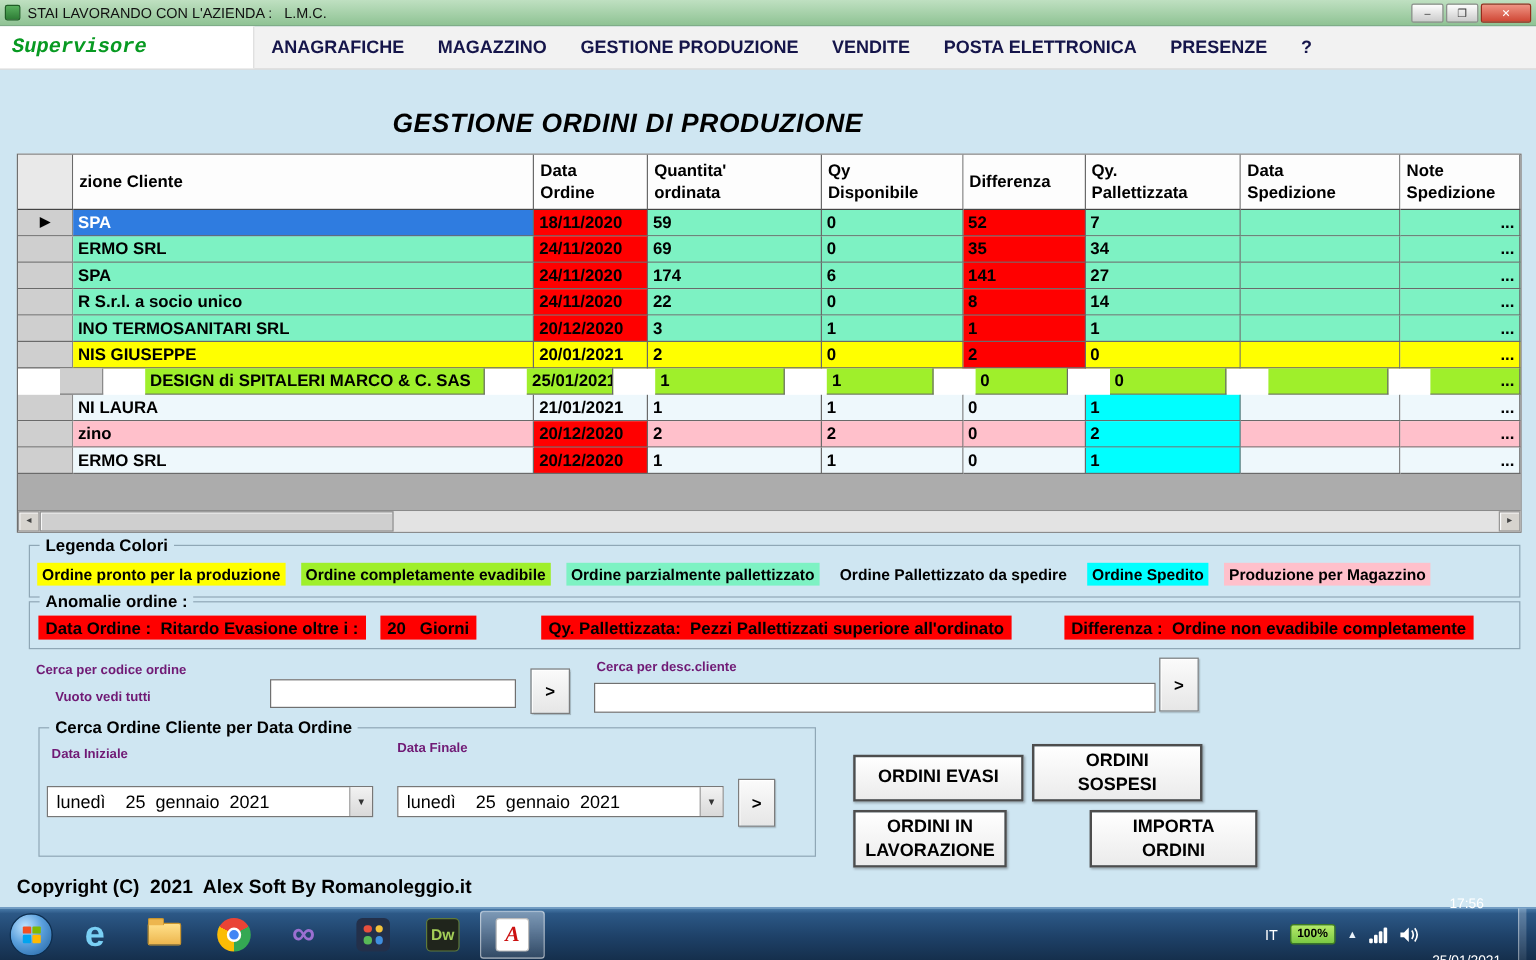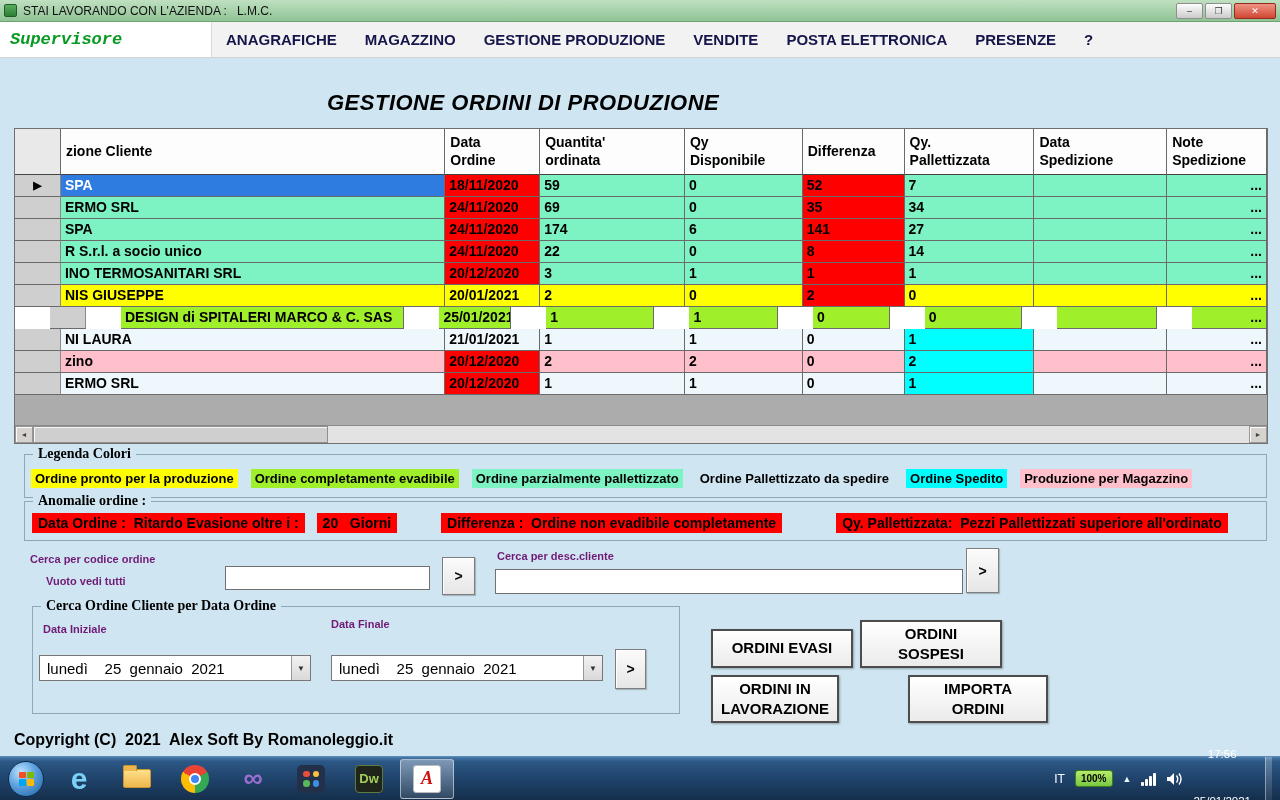--- a/index.html
+++ b/index.html
@@ -62,21 +62,21 @@
   .sb-btn { width:18px; height:17px; background:#d6d3ce; border:1px solid #979797;
     display:flex; align-items:center; justify-content:center; font-size:7px; color:#444;
     box-shadow:inset 1px 1px 0 #fbfbfb; }
   .sb-track { flex:1; position:relative; }
   .sb-thumb { position:absolute; left:0; top:0; width:295px; height:17px;
     background:#cfcfcf; border:1px solid #8f8f8f; box-shadow:inset 1px 1px 0 #f7f7f7; }
 
   
   .gbox { position:absolute; border:1px solid #8fa7b6; }
   .box-label { position:absolute; top:-9px; left:8px; background:#cfe6f2; padding:0 5px;
-    font-size:14px; font-weight:bold; color:#000; white-space:pre;font-family:Liberation Serif, serif; }
+    font-size:14px; font-weight:bold; color:#000; white-space:pre; }
   .legend-box { left:24px; top:454px; width:1243px; height:44px; }
   .legend-items { position:absolute; left:6px; top:14px; display:flex; gap:13px; align-items:center; }
   .lg-item { font-size:13px; font-weight:bold; color:#000; padding:2px 4px; white-space:nowrap; }
   .anomaly-box { left:24px; top:501px; width:1243px; height:40px; }
   .anomaly-items { position:absolute; left:7px; top:11px; display:flex; align-items:center; }
   .an-item { background:#ff0000; color:#000; font-size:14px; font-weight:bold;
     padding:2px 6px; white-space:pre; }
   .an-1 { margin-left:12px; } .an-2 { margin-left:44px; } .an-3 { margin-left:54px; }
 
   
@@ -347,22 +347,22 @@
       <span class="lg-item" style="background-color: rgb(0, 255, 255);">Ordine Spedito</span>
       <span class="lg-item" style="background-color: rgb(255, 192, 203);">Produzione per Magazzino</span>
     </div>
   </div>
 
   <div class="gbox anomaly-box">
     <div class="box-label">Anomalie ordine :</div>
     <div class="anomaly-items">
       <span class="an-item">Data Ordine :  Ritardo Evasione oltre i :</span>
       <span class="an-item an-1">20   Giorni</span>
+      <span class="an-item an-3">Qy. Pallettizzata:  Pezzi Pallettizzati superiore all'ordinato</span>
       <span class="an-item an-2">Differenza :  Ordine non evadibile completamente</span>
-      <span class="an-item an-3">Qy. Pallettizzata:  Pezzi Pallettizzati superiore all'ordinato</span>
     </div>
   </div>
 
   <div class="lbl" style="left:30px; top:553px;">Cerca per codice ordine</div>
   <div class="lbl" style="left:46px; top:575px;">Vuoto vedi tutti</div>
   <input class="tinput" style="left: 225px; top: 566px; width: 205px; height: 24px;" value="">
   <div class="btn3d" style="left:442px; top:557px; width:33px; height:38px;">&gt;</div>
 
   <div class="lbl" style="left:497px; top:550px;">Cerca per desc.cliente</div>
   <input class="tinput" style="left: 495px; top: 569px; width: 468px; height: 25px;" value="">

